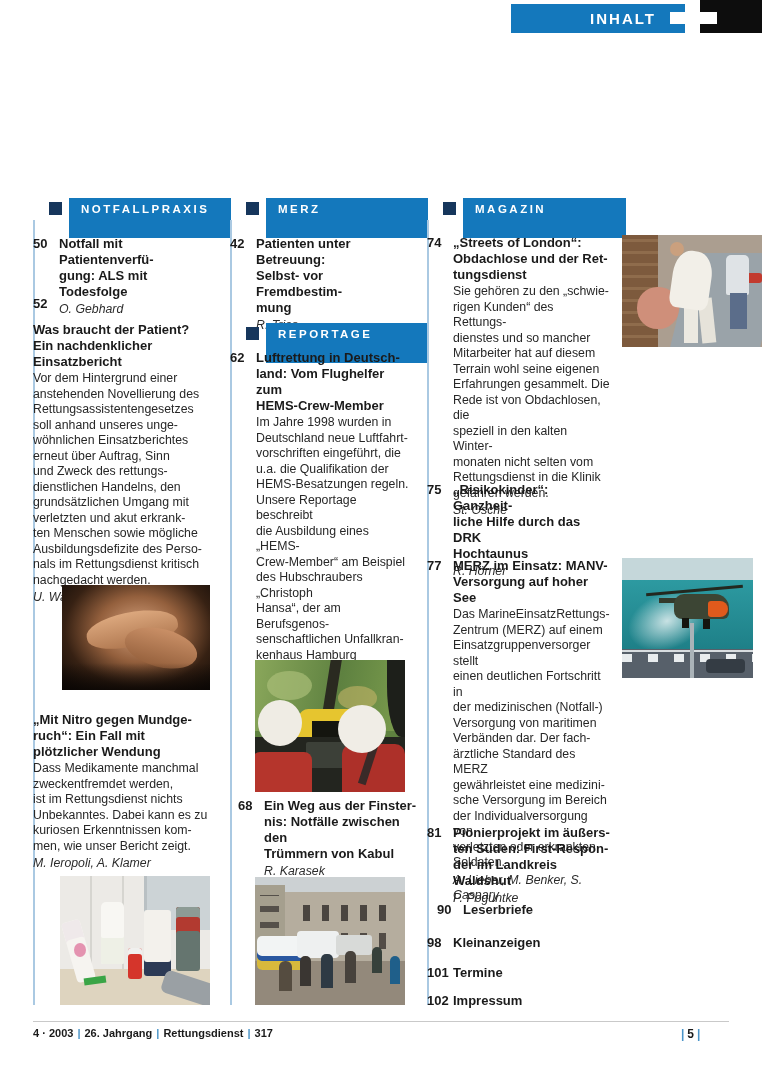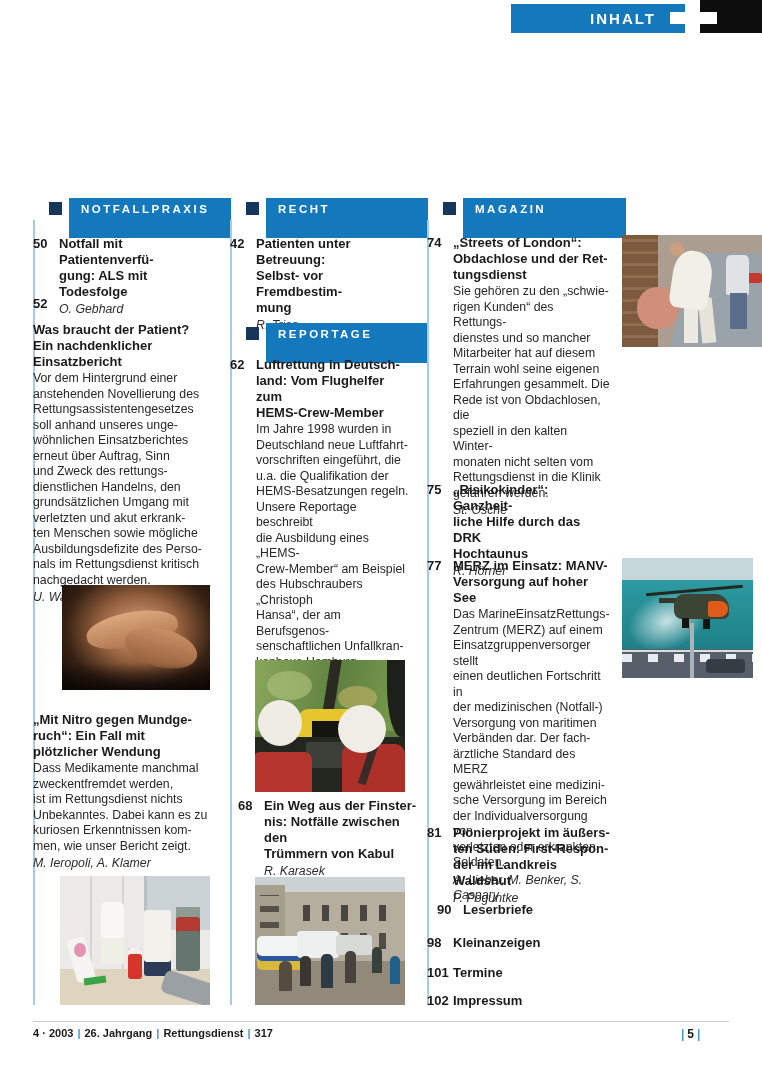--- a/index.html
+++ b/index.html
@@ -190,42 +190,42 @@
         <div class="eauthor">M. Ieropoli, A. Klamer</div>
       </div>
     </article>
   </div>
 
   <div class="col" style="left:230px; width:182px;">
     <div class="col-rule"></div>
     <div class="sec-bar" style="top:0;">
       <span class="sec-sq"></span>
       <span class="sec-fill">
-          <span>RECHT</span>
+          <span>MERZ</span>
         </span>
     </div>
 
     <article class="entry" style="top:38px;">
       <div class="num">42</div>
       <div class="ebody">
         <div class="etitle">Patienten unter Betreuung:
 Selbst- vor Fremdbestim-
 mung</div>
         <div class="eauthor">R. Tries</div>
       </div>
     </article>
 
     <div class="sec-bar" style="top:125px;">
       <span class="sec-sq"></span>
       <span class="sec-fill">
           <span>REPORTAGE</span>
         </span>
     </div>
 
-    <article class="entry" style="top:159px;">
+    <article class="entry" style="top:152px;">
       <div class="num">62</div>
       <div class="ebody">
         <div class="etitle">Luftrettung in Deutsch-
 land: Vom Flughelfer zum
 HEMS-Crew-Member</div>
         <div class="edesc">Im Jahre 1998 wurden in
 Deutschland neue Luftfahrt-
 vorschriften eingeführt, die
 u.a. die Qualifikation der
 HEMS-Besatzungen regeln.

